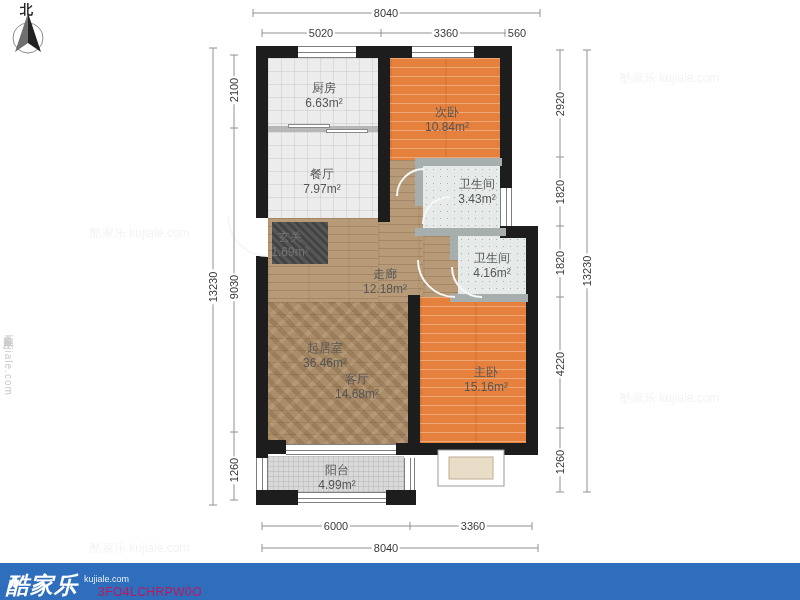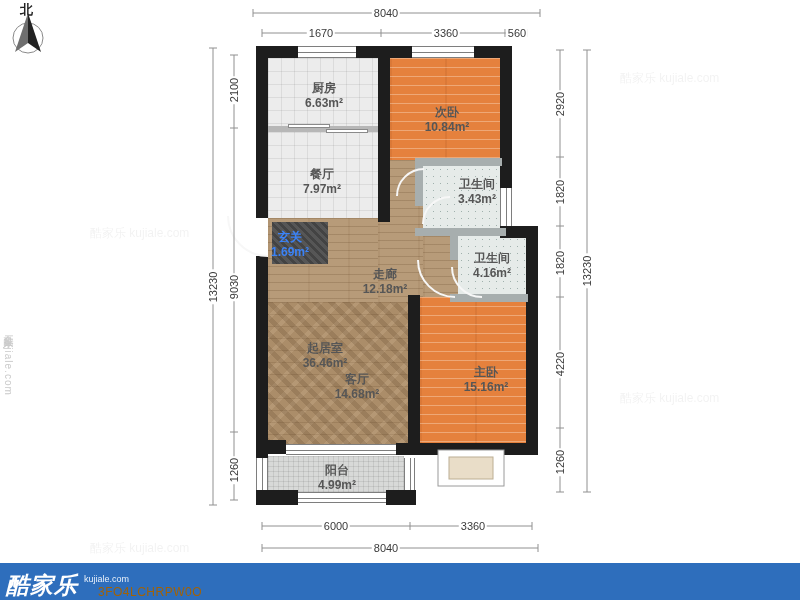--- a/index.html
+++ b/index.html
@@ -32,33 +32,33 @@
     background-image:repeating-linear-gradient(45deg,rgba(255,255,255,.10) 0 3px,transparent 3px 6px);}
   .wall{background:#1d1d1d;}
   .wallg{background:#a7aeae;}
   .win-h{background:#fff;border-top:1px solid #7e7e7e;border-bottom:1px solid #7e7e7e;box-sizing:border-box;}
   .win-h::after{content:"";position:absolute;left:0;right:0;top:50%;height:1px;background:#7e7e7e;}
   .win-v{background:#fff;border-left:1px solid #7e7e7e;border-right:1px solid #7e7e7e;box-sizing:border-box;}
   .win-v::after{content:"";position:absolute;top:0;bottom:0;left:50%;width:1px;background:#7e7e7e;}
   .slider-seg{background:#fff;border:1px solid #8a8a8a;box-sizing:border-box;}
   .rlabel{position:absolute;transform:translate(-50%,-50%);text-align:center;color:#565656;
     font-size:12px;line-height:15px;white-space:nowrap;}
-  .rlabel span{display:block;font-weight:bold;}
-  .rlabel.light{color:#3b82f6;}
+  .rlabel span{display:block;}
+  .rlabel.light{color:#737373;}
   .dim{position:absolute;font-size:11px;color:#3a3a3a;background:#fff;padding:0 2px;
     transform:translate(-50%,-50%);white-space:nowrap;}
   .dim.v{transform:translate(-50%,-50%) rotate(-90deg);}
   .compass-n{position:absolute;left:20px;top:1px;font-size:13px;font-weight:bold;color:#222;}
   .wm-tile{position:absolute;font-size:12px;color:#000;opacity:.05;white-space:nowrap;}
   .wm-left{position:absolute;left:1px;top:328px;writing-mode:vertical-rl;font-size:10px;color:#c9c9c9;
     letter-spacing:1px;white-space:nowrap;}
   #footer{position:absolute;left:0;top:563px;width:800px;height:37px;background:#2e6ebc;}
   .f-logo{position:absolute;left:6px;top:570px;color:#fff;font-size:23px;font-weight:bold;font-style:italic;letter-spacing:1px;font-family:Liberation Serif, serif;}
   .f-domain{position:absolute;left:84px;top:574px;color:#e8f0fa;font-size:9px;text-align:center;}
-  .f-code{position:absolute;left:98px;top:585px;color:#a16207;font-size:12px;letter-spacing:.5px;}
+  .f-code{position:absolute;left:98px;top:585px;color:#be185d;font-size:12px;letter-spacing:.5px;}
   .f-area{position:absolute;right:10px;top:572px;color:#fff;font-size:20px;font-weight:bold;white-space:nowrap;}
 </style>
 </head>
 <body>
 
 <div id="plan">
 
   <div class="abs floor-tile" style="left:268px;top:58px;width:110px;height:68px"></div>
   <div class="abs floor-tile" style="left:268px;top:132px;width:110px;height:86px"></div>
   <div class="abs floor-orange" style="left:390px;top:58px;width:112px;height:108px"></div>
@@ -175,21 +175,21 @@
   <div class="rlabel" style="left:486px;top:380px">
     <span>主卧</span>
       <span>15.16m²</span>
     </div>
   <div class="rlabel" style="left:337px;top:478px">
     <span>阳台</span>
       <span>4.99m²</span>
     </div>
 
   <div class="dim" style="left:386px;top:13px">8040</div>
-  <div class="dim" style="left:321px;top:33px">1670</div>
+  <div class="dim" style="left:321px;top:33px">5020</div>
   <div class="dim" style="left:446px;top:33px">3360</div>
   <div class="dim" style="left:517px;top:33px">560</div>
   <div class="dim" style="left:336px;top:526px">6000</div>
   <div class="dim" style="left:473px;top:526px">3360</div>
   <div class="dim" style="left:386px;top:548px">8040</div>
   <div class="dim v" style="left:213px;top:287px">13230</div>
   <div class="dim v" style="left:234px;top:90px">2100</div>
   <div class="dim v" style="left:234px;top:287px">9030</div>
   <div class="dim v" style="left:234px;top:470px">1260</div>
   <div class="dim v" style="left:560px;top:104px">2920</div>

